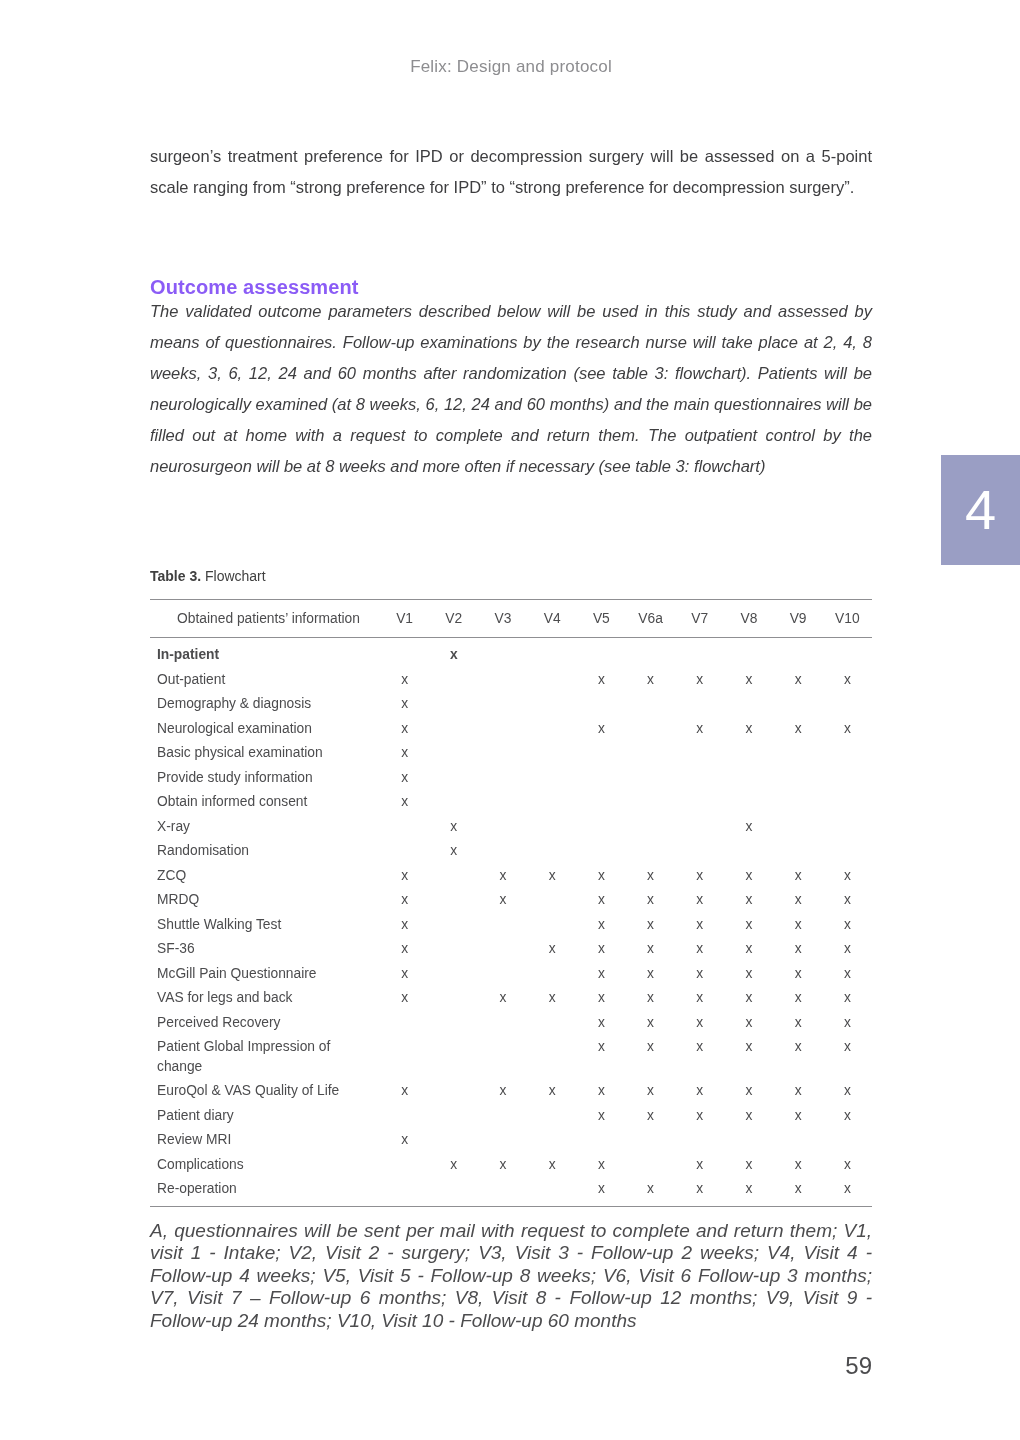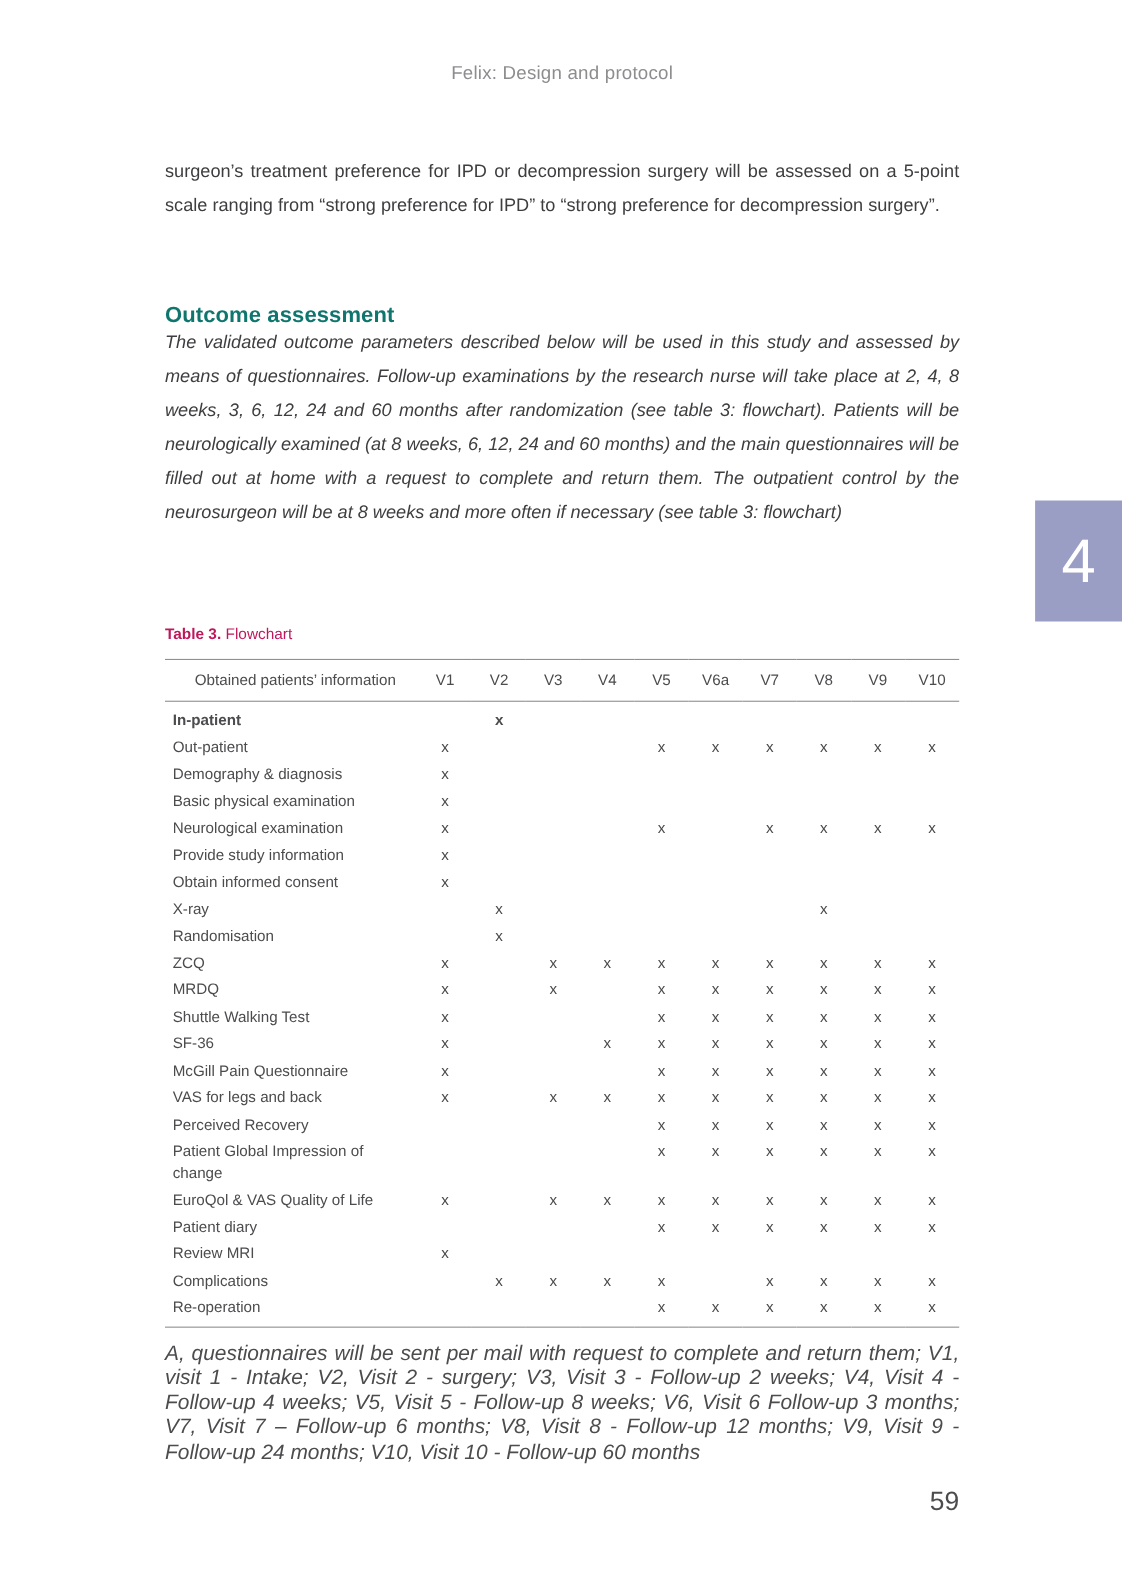--- a/index.html
+++ b/index.html
@@ -17,33 +17,33 @@
     text-align: center; color: #8d8d90; font-size: 17px; letter-spacing: 0.2px;
   }
 
   .para {
     position: absolute; left: 150px; width: 722px; margin: 0;
     font-size: 16.5px; line-height: 31px; text-align: justify; color: #3e3e40;
   }
   .p1 { top: 141px; }
   .heading {
     position: absolute; left: 150px; top: 276px; margin: 0;
-    font-size: 20px; font-weight: bold; color: #0f766e; letter-spacing: 0.1px;
+    font-size: 20px; font-weight: bold; color: #8b5cf6; letter-spacing: 0.1px;
   }
   .p2 { top: 296px; font-style: italic; }
 
   .chapter-tab {
     position: absolute; right: 0; top: 455px; width: 79px; height: 110px;
     background: #9a9ec4;
     display: flex; align-items: center; justify-content: center;
   }
   .chapter-num { color: #ffffff; font-size: 56px; font-weight: normal; line-height: 1; }
 
   .table-block { position: absolute; left: 150px; top: 568px; width: 722px; }
-  .table-caption { font-size: 14px; color: #be185d; margin: 0 0 15px 0; }
+  .table-caption { font-size: 14px; color: #404040; margin: 0 0 15px 0; }
   .table-caption .cap-label { font-weight: bold; }
 
   table { border-collapse: collapse; width: 722px; table-layout: fixed; }
   thead tr { border-top: 1px solid #8f8f92; border-bottom: 1px solid #8f8f92; }
   thead th {
     font-weight: normal; font-size: 13.8px; color: #4c4c4e;
     height: 37px; vertical-align: middle; padding: 0;
   }
   thead th.col-label { text-align: center; padding-left: 7px; }
   thead th.col-visit { }
@@ -153,44 +153,44 @@
             <td class="mark-cell"></td>
             <td class="mark-cell"></td>
             <td class="mark-cell"></td>
             <td class="mark-cell"></td>
             <td class="mark-cell"></td>
             <td class="mark-cell"></td>
             <td class="mark-cell"></td>
             <td class="mark-cell"></td>
           </tr>
           <tr>
+            <td class="row-label">Neurological examination</td>
+            <td class="mark-cell">x</td>
+            <td class="mark-cell"></td>
+            <td class="mark-cell"></td>
+            <td class="mark-cell"></td>
+            <td class="mark-cell">x</td>
+            <td class="mark-cell"></td>
+            <td class="mark-cell">x</td>
+            <td class="mark-cell">x</td>
+            <td class="mark-cell">x</td>
+            <td class="mark-cell">x</td>
+          </tr>
+          <tr>
             <td class="row-label">Basic physical examination</td>
             <td class="mark-cell">x</td>
             <td class="mark-cell"></td>
             <td class="mark-cell"></td>
             <td class="mark-cell"></td>
             <td class="mark-cell"></td>
             <td class="mark-cell"></td>
             <td class="mark-cell"></td>
             <td class="mark-cell"></td>
             <td class="mark-cell"></td>
             <td class="mark-cell"></td>
-          </tr>
-          <tr>
-            <td class="row-label">Neurological examination</td>
-            <td class="mark-cell">x</td>
-            <td class="mark-cell"></td>
-            <td class="mark-cell"></td>
-            <td class="mark-cell"></td>
-            <td class="mark-cell">x</td>
-            <td class="mark-cell"></td>
-            <td class="mark-cell">x</td>
-            <td class="mark-cell">x</td>
-            <td class="mark-cell">x</td>
-            <td class="mark-cell">x</td>
           </tr>
           <tr>
             <td class="row-label">Provide study information</td>
             <td class="mark-cell">x</td>
             <td class="mark-cell"></td>
             <td class="mark-cell"></td>
             <td class="mark-cell"></td>
             <td class="mark-cell"></td>
             <td class="mark-cell"></td>
             <td class="mark-cell"></td>

